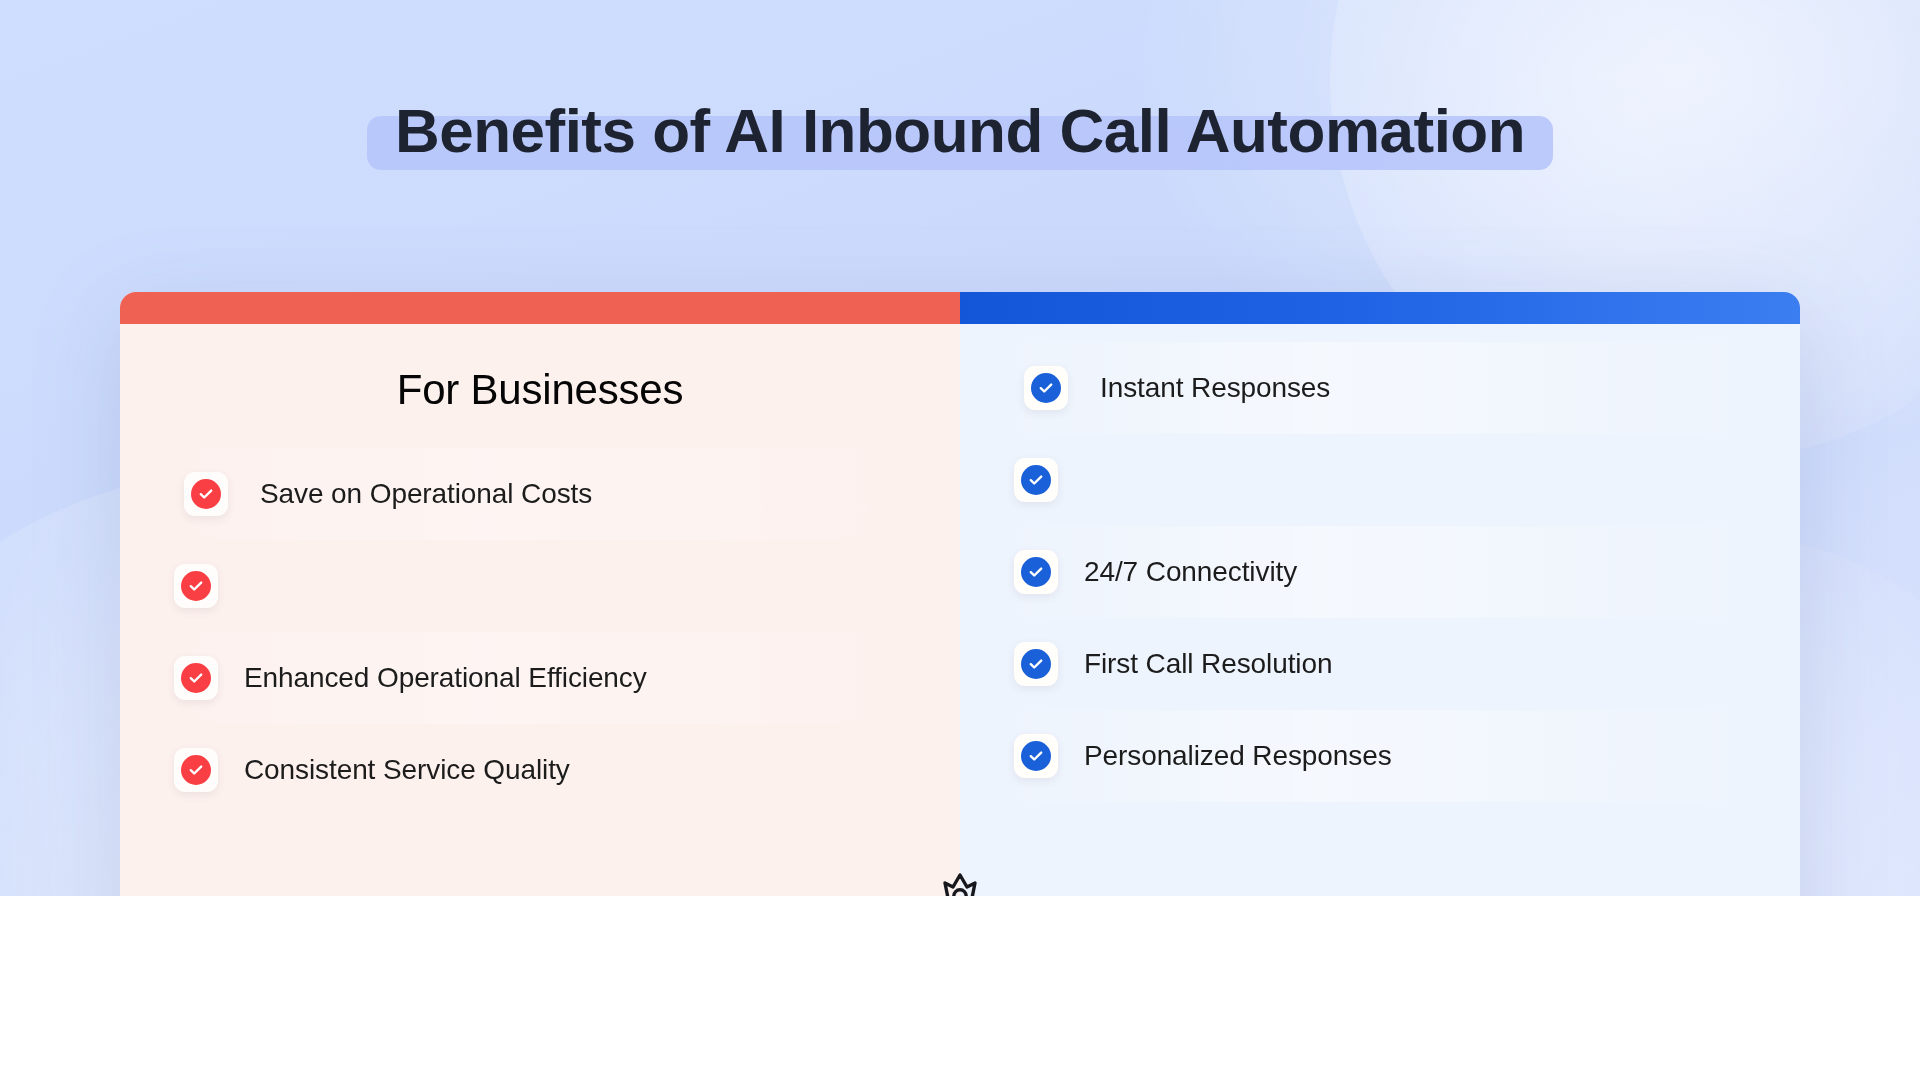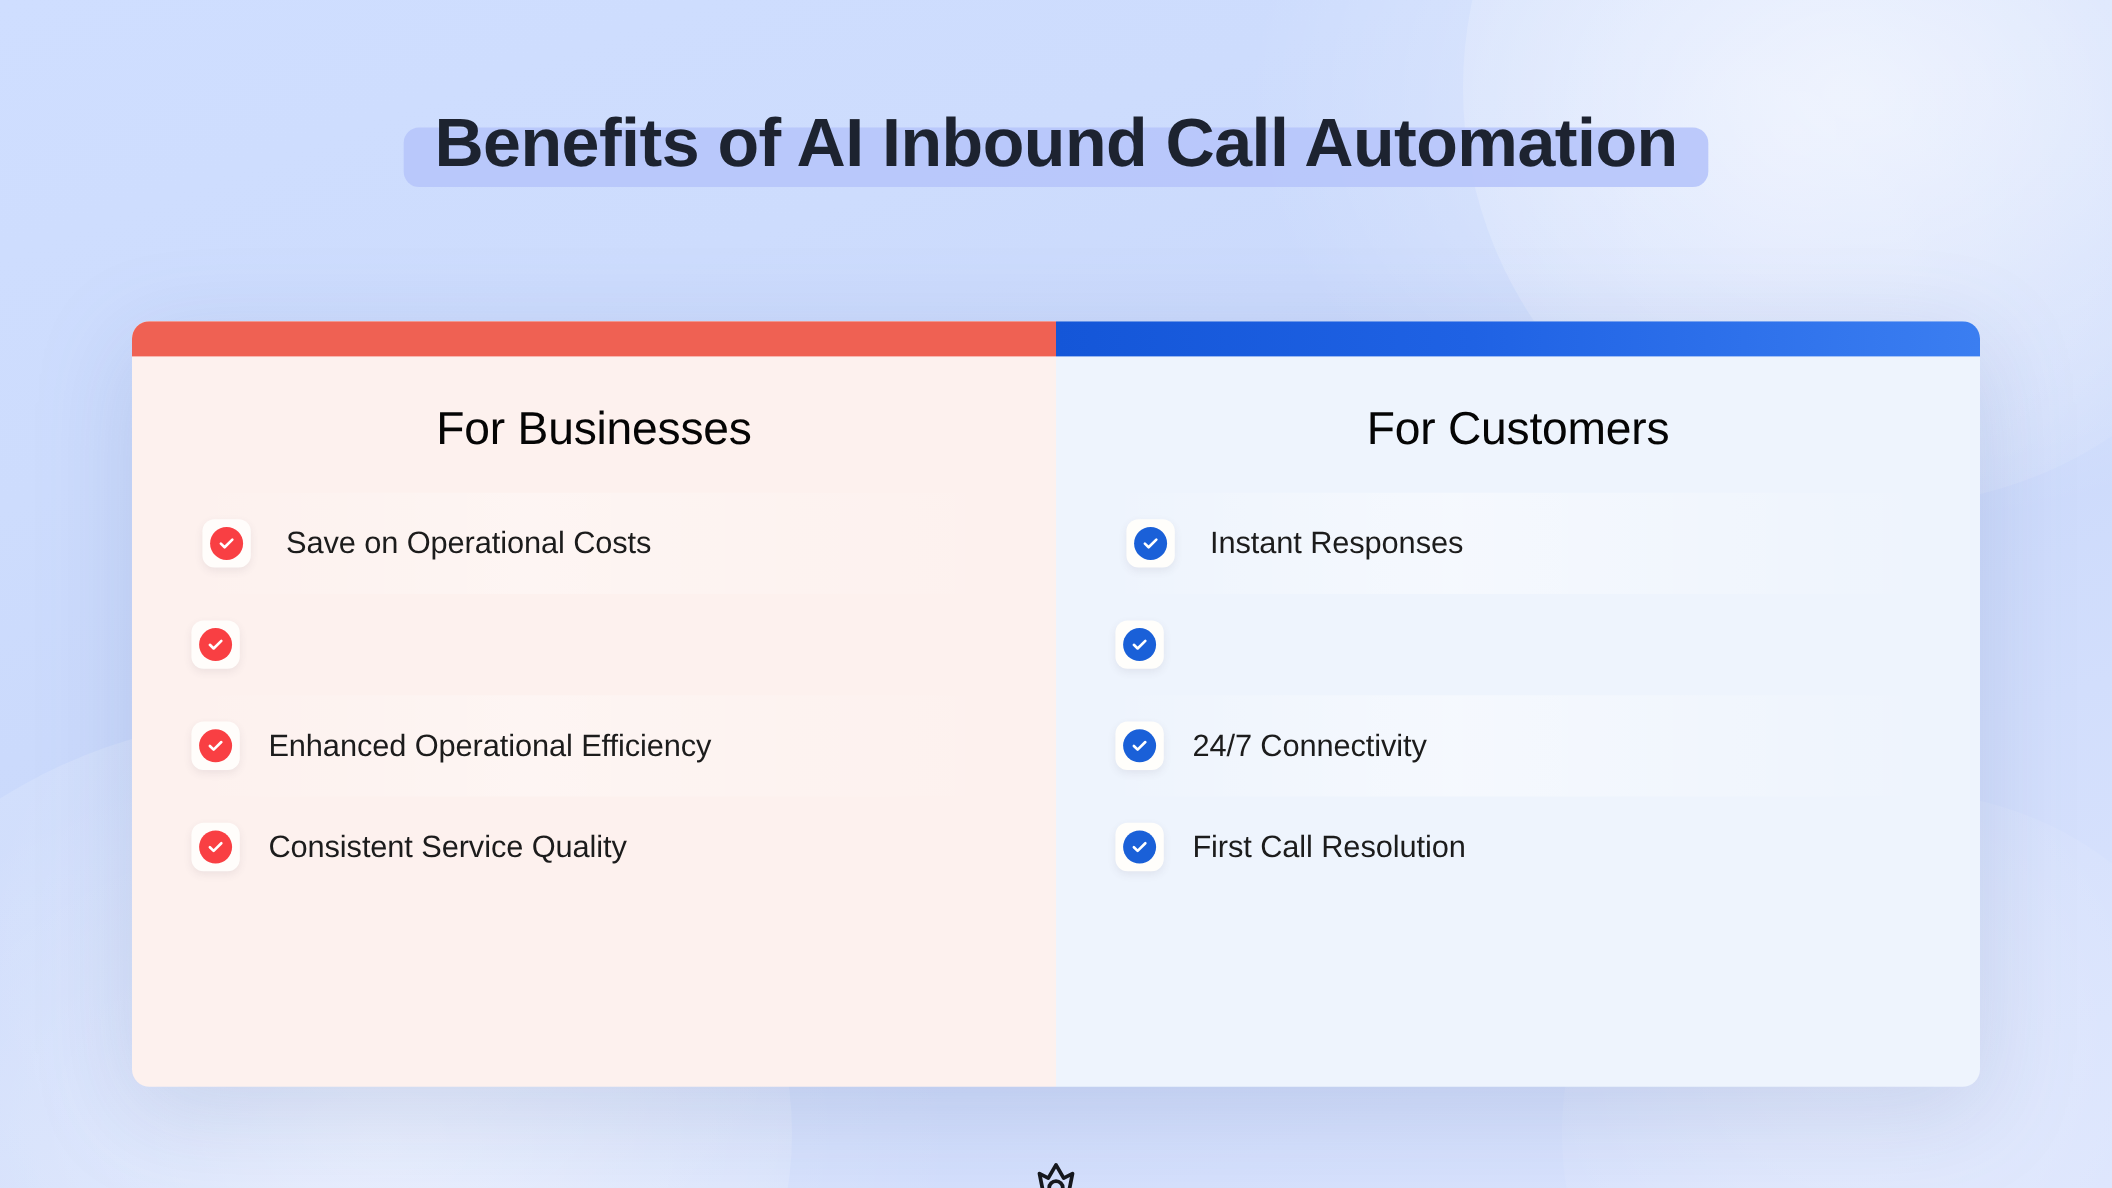--- a/index.html
+++ b/index.html
@@ -7,21 +7,21 @@
   html, body {
     width:1920px;
     height:1080px;
     overflow:hidden;
     font-family:"Liberation Sans", sans-serif;
   }
 
   #stage {
     position:relative;
     width:1920px;
-    height:1080px;
+    height:896px;
     background:
       radial-gradient(ellipse 900px 640px at 88% 8%,  rgba(255,255,255,0.50) 0%, rgba(255,255,255,0) 62%),
       radial-gradient(ellipse 820px 560px at 18% 96%, rgba(255,255,255,0.34) 0%, rgba(255,255,255,0) 64%),
       linear-gradient(160deg, #cfdeff 0%, #cddcfd 26%, #c9d8fb 52%, #d2defc 74%, #dbe4fd 100%);
     overflow:hidden;
   }
 
   
   .blob { position:absolute; border-radius:50%; pointer-events:none; }
   .blob-tr {
@@ -237,21 +237,20 @@
           </span>
           <span class="benefit-label">Consistent Service Quality</span>
         </li>
 
 
       </ul>
     </section>
 
     <section class="card right">
       <div class="card-topbar"></div>
-      <h2 class="card-title">For Customers</h2>
       <ul class="benefit-list">
 
         <li class="benefit-item indent">
           <span class="check-tile">
             <span class="check-circle">
               <svg width="18" height="18" viewBox="0 0 18 18" aria-hidden="true">
                   <path d="M3.8 9.2 L7.2 12.5 L14.2 5.6" fill="none" stroke="#ffffff" stroke-width="2.4" stroke-linecap="round" stroke-linejoin="round"></path>
                 </svg>
             </span>
           </span>
@@ -283,20 +282,30 @@
           <span class="check-tile">
             <span class="check-circle">
               <svg width="18" height="18" viewBox="0 0 18 18" aria-hidden="true">
                   <path d="M3.8 9.2 L7.2 12.5 L14.2 5.6" fill="none" stroke="#ffffff" stroke-width="2.4" stroke-linecap="round" stroke-linejoin="round"></path>
                 </svg>
             </span>
           </span>
           <span class="benefit-label">First Call Resolution</span>
         </li>
 
+        <li class="benefit-item">
+          <span class="check-tile">
+            <span class="check-circle">
+              <svg width="18" height="18" viewBox="0 0 18 18" aria-hidden="true">
+                  <path d="M3.8 9.2 L7.2 12.5 L14.2 5.6" fill="none" stroke="#ffffff" stroke-width="2.4" stroke-linecap="round" stroke-linejoin="round"></path>
+                </svg>
+            </span>
+          </span>
+          <span class="benefit-label">Personalized Responses</span>
+        </li>
 
       </ul>
     </section>
 
   </div>
 
   <div id="bottom-logo">
     <svg width="46" height="46" viewBox="0 0 46 46" aria-hidden="true">
       <path d="M23 3 L30 15 L38 11 L35 26 Q23 34 11 26 L8 11 L16 15 Z" fill="none" stroke="#16181d" stroke-width="3.4" stroke-linejoin="round"></path>
       <circle cx="23" cy="24" r="6.2" fill="none" stroke="#16181d" stroke-width="3.4"></circle>

